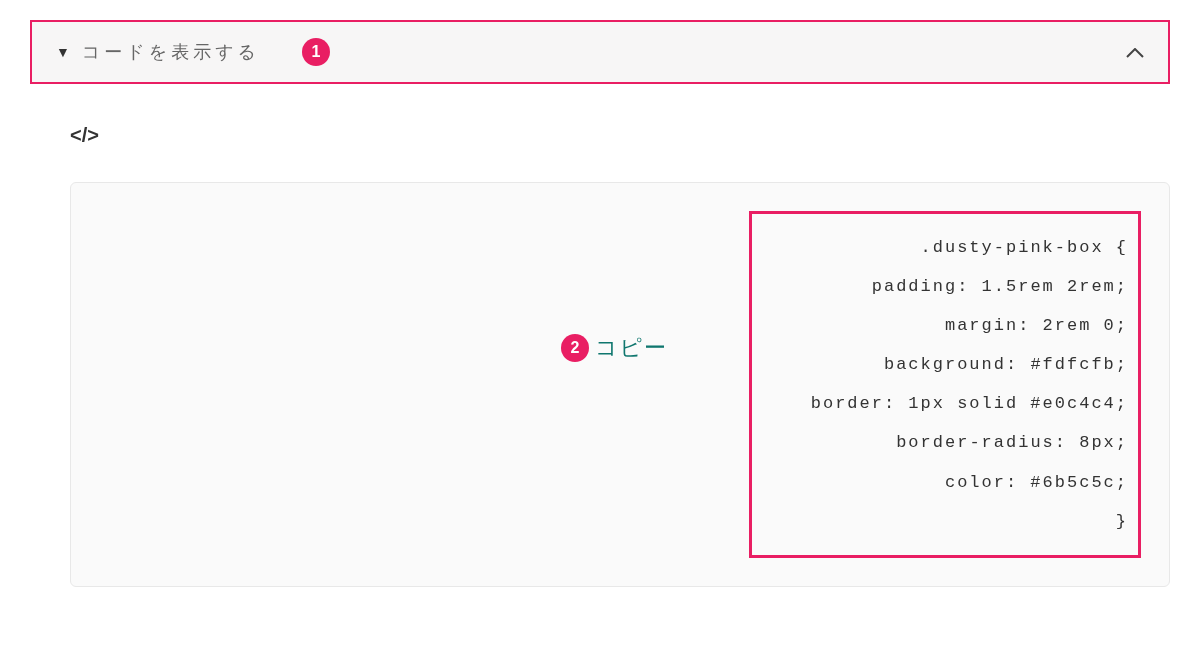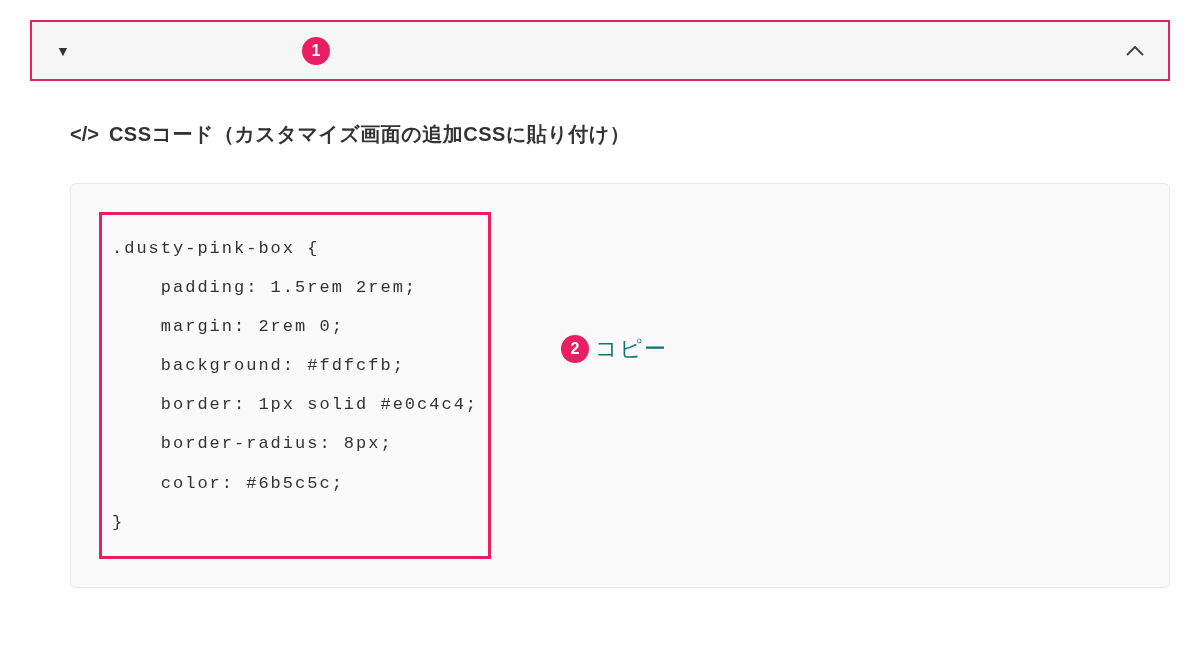--- a/index.html
+++ b/index.html
@@ -75,20 +75,21 @@
       font-weight: bold;
       letter-spacing: 0.5px;
     }
     .code-container {
       margin-left: 40px;
       background: #fafafa;
       border: 1px solid #e8e8e8;
       border-radius: 6px;
       padding: 28px;
       position: relative;
+      text-align: right;
     }
     .code-highlight-box {
       border: 3px solid #e91e63;
       padding: 14px 10px;
       display: inline-block;
       background: #fafafa;
     }
     .code-block {
       font-family: "SF Mono", Monaco, Menlo, Consolas, "Courier New", monospace;
       font-size: 17px;
@@ -122,32 +123,32 @@
       font-size: 22px;
       letter-spacing: 2px;
     }
   </style>
 </head>
 <body>
 
 <div class="accordion-header">
   <div class="accordion-left">
     <span class="triangle-icon">▼</span>
+    <span class="accordion-label">コードを表示する</span>
   </div>
   <span class="badge-1">1</span>
   <span class="chevron-up">
     <svg width="18" height="10" viewBox="0 0 18 10" fill="none">
       <path d="M1 9 L9 1 L17 9" stroke="#444" stroke-width="2" fill="none"></path>
     </svg>
   </span>
 </div>
 
 <div class="section-title">
   <span class="code-icon">&lt;/&gt;</span>
-  <span class="section-title-text">CSSコード（カスタマイズ画面の追加CSSに貼り付け）</span>
 </div>
 
 <div class="code-container">
   <div class="code-highlight-box">
     <pre class="code-block">.dusty-pink-box {
     padding: 1.5rem 2rem;
     margin: 2rem 0;
     background: #fdfcfb;
     border: 1px solid #e0c4c4;
     border-radius: 8px;

